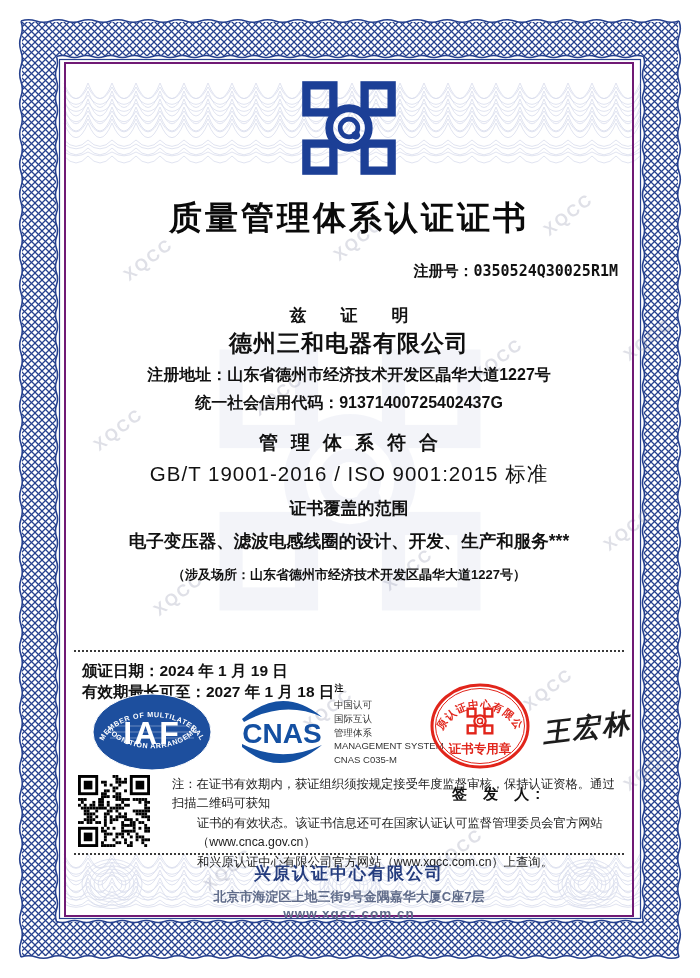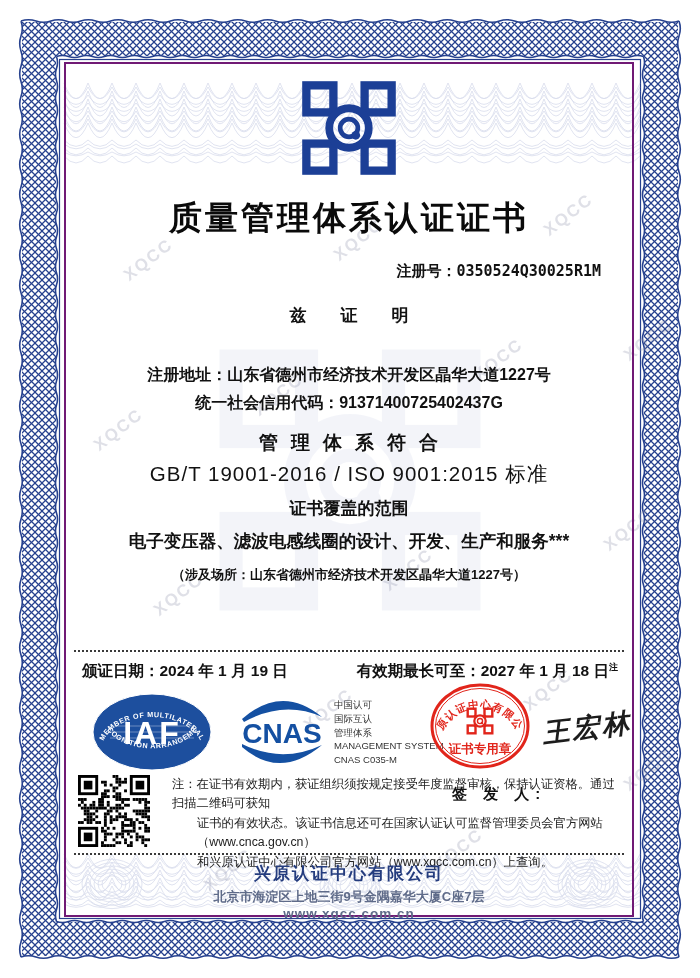--- a/index.html
+++ b/index.html
@@ -5,36 +5,36 @@
   html,body{margin:0;padding:0;background:#ffffff;}
   body{font-family:"Liberation Sans","DejaVu Sans",sans-serif;color:#111;}
   .page{position:relative;width:700px;height:978px;background:#ffffff;overflow:hidden;}
   .frame-svg{position:absolute;left:0;top:0;z-index:1;pointer-events:none;}
   .wm{position:absolute;z-index:2;color:rgba(148,153,176,0.30);font-size:17px;letter-spacing:2px;
       transform:rotate(-38deg);font-weight:600;pointer-events:none;}
   .content{position:absolute;left:64px;top:62px;width:566px;height:851px;border:2px solid #701a75;z-index:3;}
   .abs{position:absolute;left:0;right:0;text-align:center;}
   .logo-top{position:absolute;left:50%;top:12px;transform:translateX(-50%);}
   .title{top:132px;font-size:33px;font-weight:800;letter-spacing:3px;color:#0a0a0a;}
-  .regline{top:198px;text-align:right;padding-right:31px;font-size:15px;font-weight:700;}
+  .regline{top:198px;text-align:right;padding-right:14px;font-size:15px;font-weight:700;}
   .regnum{font-family:"DejaVu Sans Mono","Liberation Mono",monospace;font-size:15px;font-weight:700;}
   .hereby{top:240px;font-size:17px;font-weight:700;letter-spacing:34px;padding-left:34px;}
   .company{top:264px;font-size:23px;font-weight:800;letter-spacing:1px;}
   .addr{top:301px;font-size:16px;font-weight:600;}
   .credit{top:329px;font-size:16px;font-weight:600;}
   .conform{top:366px;font-size:19px;font-weight:700;letter-spacing:13px;padding-left:12px;}
   .standard{top:396px;font-size:20.5px;font-weight:400;letter-spacing:1px;}
   .scope-h{top:433px;font-size:17px;font-weight:700;}
   .scope-t{top:465px;font-size:17.5px;font-weight:800;}
   .scope-s{top:502px;font-size:13px;font-weight:700;}
   .dots{position:absolute;left:8px;right:8px;border-top:2px dotted #3a3a3a;}
   .dots1{top:586px;}
   .dots2{top:789px;}
   .daterow{position:absolute;top:597px;left:16px;right:14px;display:flex;justify-content:space-between;
-           font-size:15.5px;font-weight:700;text-align:left;}
+           font-size:15.5px;font-weight:700;text-align:left;flex-direction:column;}
   .daterow sup{font-size:9px;}
   .logorow{position:absolute;top:620px;left:0;right:0;height:96px;}
   .iaf{position:absolute;left:24px;top:8px;}
   .cnas{position:absolute;left:168px;top:8px;}
   .cnasblock{position:absolute;left:268px;top:14px;font-size:9.5px;line-height:1.45;color:#333;text-align:left;}
   .stamp{position:absolute;left:362px;top:-4px;}
   .signer{position:absolute;left:386px;top:64px;font-size:15px;font-weight:700;letter-spacing:6px;margin-top:37px;}
   .signature{position:absolute;left:476px;top:26px;font-size:27px;font-weight:700;font-style:italic;
              font-family:"DejaVu Serif","Liberation Serif",serif;transform:rotate(-7deg);color:#1c1c1c;letter-spacing:3px;}
   .noterow{position:absolute;top:711px;left:12px;right:6px;display:flex;gap:22px;text-align:left;}
@@ -133,20 +133,21 @@
       <use href="#xqcc-logo" style="color:#1c3f96"></use>
     </svg>
 
     <div class="abs title">质量管理体系认证证书</div>
 
     <div class="abs regline">
       <span>注册号：</span><span class="regnum">0350524Q30025R1M</span>
     </div>
 
     <div class="abs hereby">兹证明</div>
+    <div class="abs company">德州三和电器有限公司</div>
     <div class="abs addr">注册地址：山东省德州市经济技术开发区晶华大道1227号</div>
     <div class="abs credit">统一社会信用代码：91371400725402437G</div>
     <div class="abs conform">管理体系符合</div>
     <div class="abs standard">GB/T 19001-2016 / ISO 9001:2015 标准</div>
     <div class="abs scope-h">证书覆盖的范围</div>
     <div class="abs scope-t">电子变压器、滤波电感线圈的设计、开发、生产和服务***</div>
     <div class="abs scope-s">（涉及场所：山东省德州市经济技术开发区晶华大道1227号）</div>
 
     <div class="dots dots1"></div>
 

